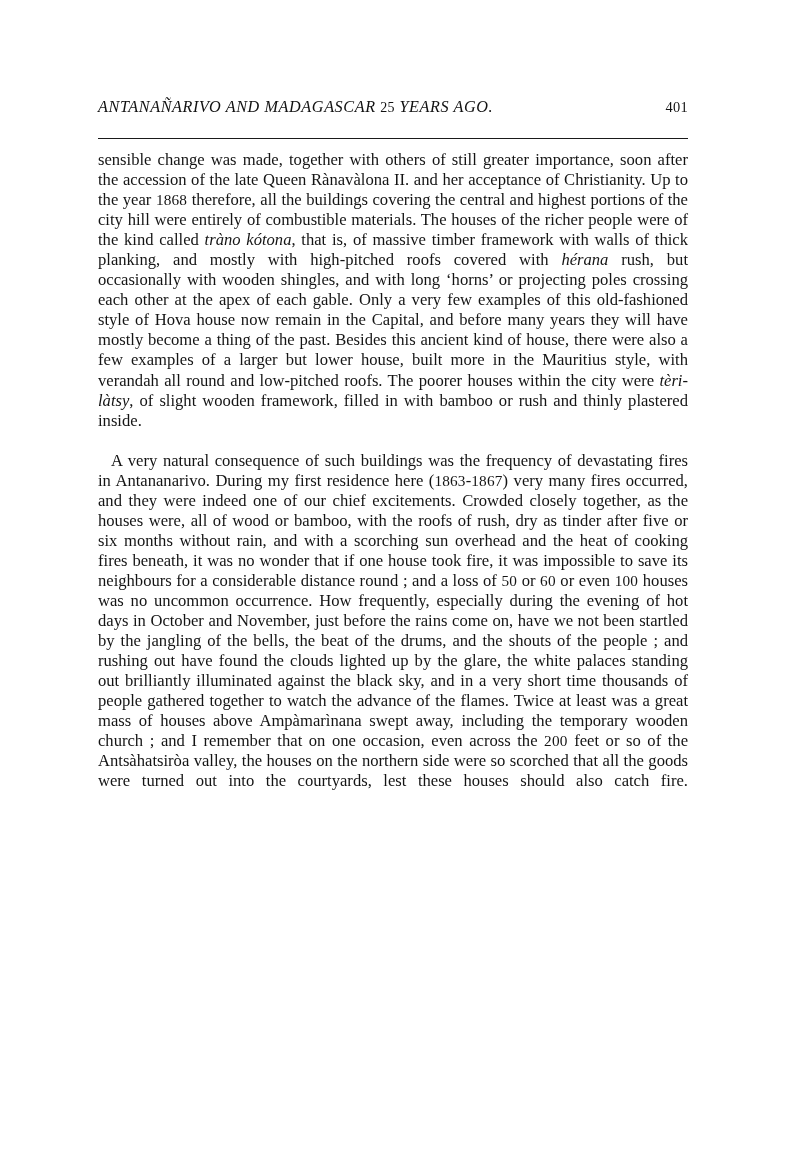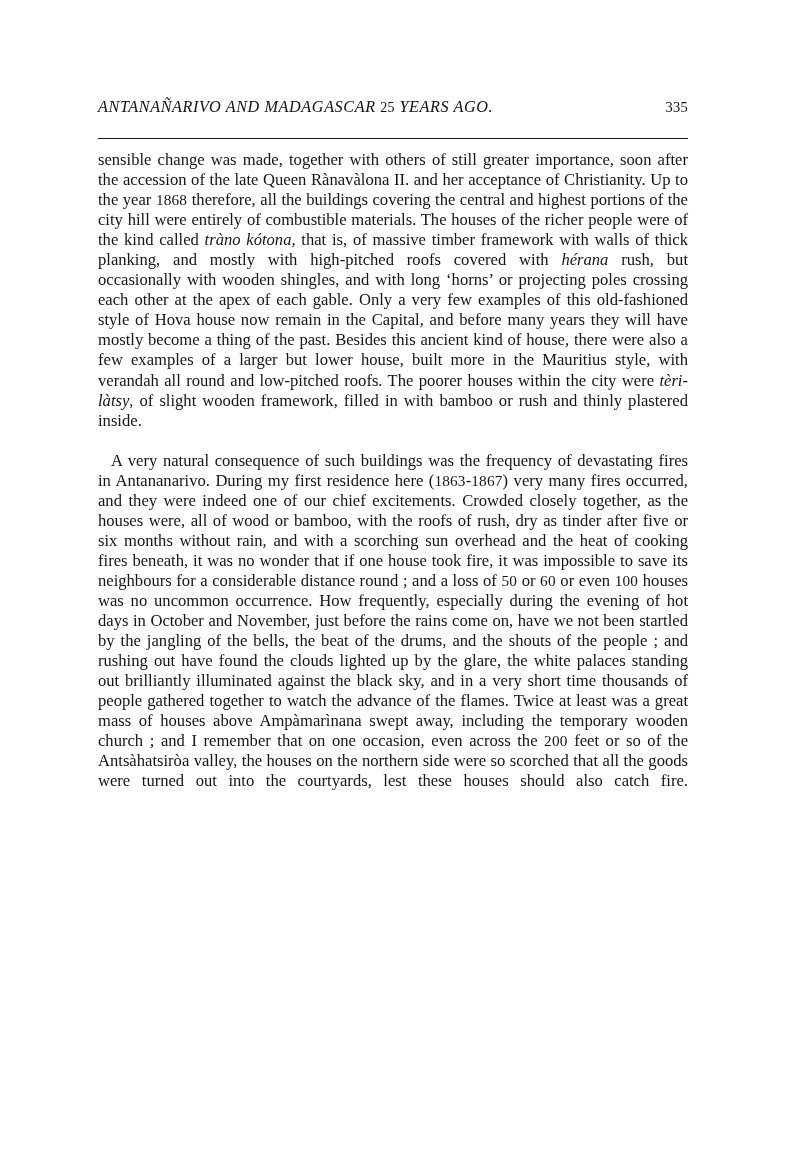--- a/index.html
+++ b/index.html
@@ -99,21 +99,21 @@
   }
   p.para.lastflush::after { content: none; }
 </style>
 </head>
 <body>
 
 <div class="page">
 
   <div class="running-head">
     <span class="running-head-title"><span>ANTANAÑARIVO AND MADAGASCAR</span> <span class="rh-num">25</span> <span>YEARS AGO.</span></span>
-    <span class="folio">335</span>
+    <span class="folio">401</span>
   </div>
 
   <div class="head-rule"></div>
 
   <div class="textblock">
     <p class="para">sensible change was made, together with others of still greater importance, soon after the accession of the late Queen Rànavàlona II. and her acceptance of Christianity. Up to the year <span class="osf">1868</span> therefore, all the buildings covering the central and highest portions of the city hill were entirely of combustible materials. The houses of the richer people were of the kind called <i>tràno kótona</i>, that is, of massive timber framework with walls of thick planking, and mostly with high-pitched roofs covered with <i>hérana</i> rush, but occasionally with wooden shingles, and with long ‘horns’ or projecting poles crossing each other at the apex of each gable. Only a very few examples of this old-fashioned style of Hova house now remain in the Capital, and before many years they will have mostly become a thing of the past. Besides this ancient kind of house, there were also a few examples of a larger but lower house, built more in the Mauritius style, with verandah all round and low-pitched roofs. The poorer houses within the city were <i>tèri-làtsy</i>, of slight wooden framework, filled in with bamboo or rush and thinly plastered inside.</p>
     <p class="para indent">A very natural consequence of such buildings was the frequency of devastating fires in Antananarivo. During my first residence here (<span class="osf">1863</span>-<span class="osf">1867</span>) very many fires occurred, and they were indeed one of our chief excitements. Crowded closely together, as the houses were, all of wood or bamboo, with the roofs of rush, dry as tinder after five or six months without rain, and with a scorching sun overhead and the heat of cooking fires beneath, it was no wonder that if one house took fire, it was impossible to save its neighbours for a considerable distance round ; and a loss of <span class="osf">50</span> or <span class="osf">60</span> or even <span class="osf">100</span> houses was no uncommon occurrence. How frequently, especially during the evening of hot days in October and November, just before the rains come on, have we not been startled by the jangling of the bells, the beat of the drums, and the shouts of the people ; and rushing out have found the clouds lighted up by the glare, the white palaces standing out brilliantly illuminated against the black sky, and in a very short time thousands of people gathered together to watch the advance of the flames. Twice at least was a great mass of houses above Ampàmarìnana swept away, including the temporary wooden church ; and I remember that on one occasion, even across the <span class="osf">200</span> feet or so of the Antsàhatsiròa valley, the houses on the northern side were so scorched that all the goods were turned out into the courtyards, lest these houses should also catch fire.</p>
   </div>
 
 </div>

